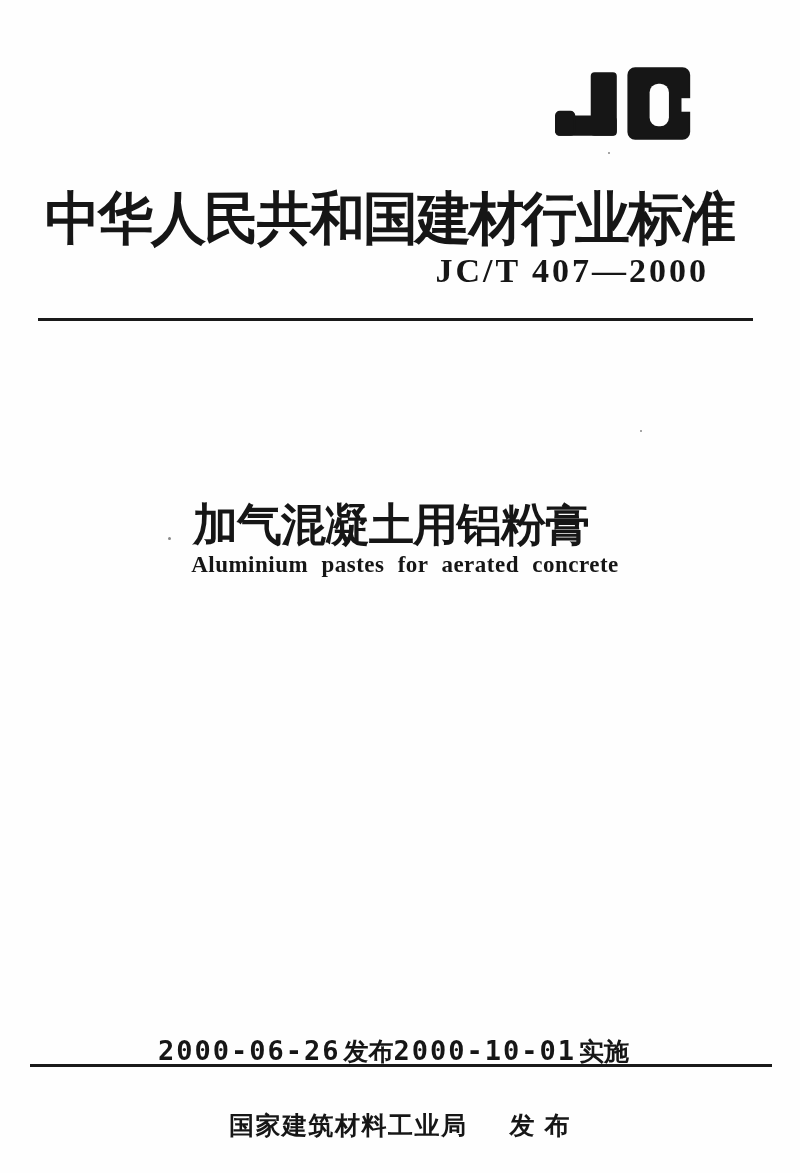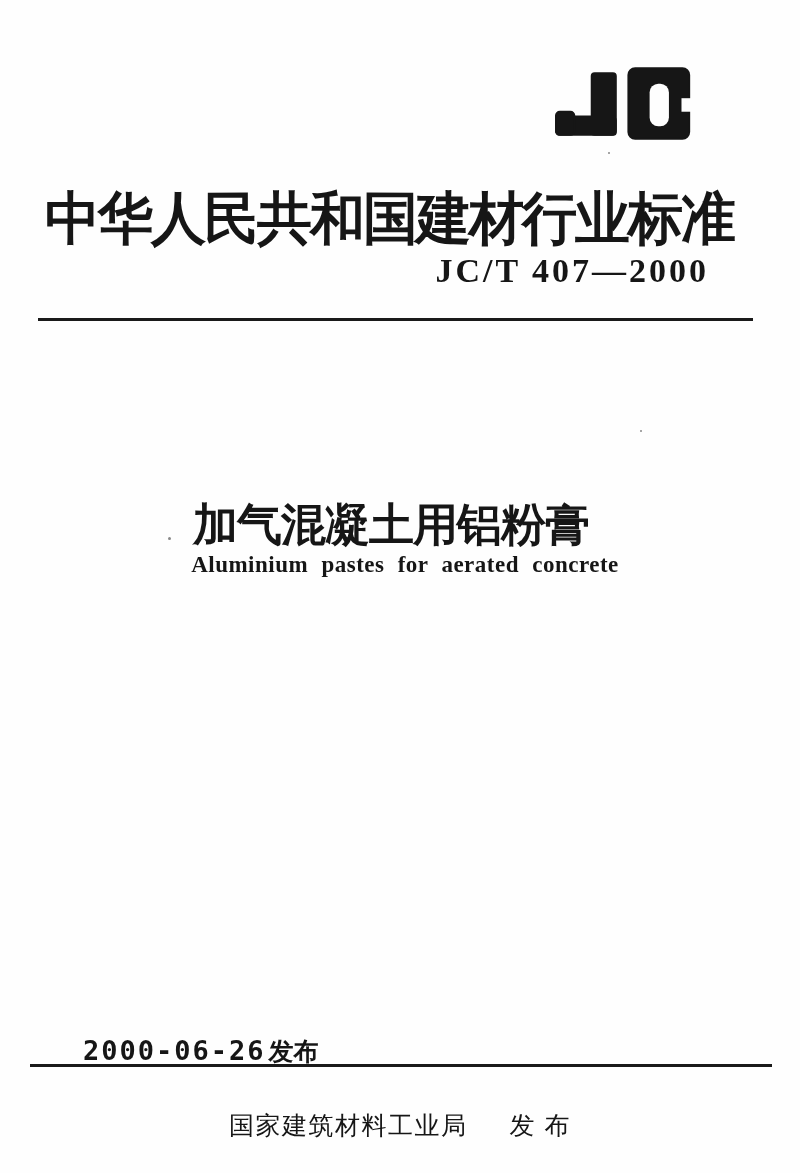--- a/index.html
+++ b/index.html
@@ -61,41 +61,40 @@
     font-weight:bold;
     letter-spacing:0.5px;
     word-spacing:7px;
     white-space:nowrap;
     padding-left:24px;
   }
   .dates-row{
     position:absolute;
     left:37px;right:50px;top:1035px;
     display:flex;
-    justify-content:space-between;
+    justify-content:center;
     align-items:baseline;
     font-weight:bold;
-    margin-left:46px;
   }
   .date-group{white-space:nowrap;}
   .date-num{
     font-family:"DejaVu Sans Mono","Liberation Mono",monospace;
     font-size:27px;
     letter-spacing:2px;
   }
   .date-label{
     font-size:25px;
     margin-left:3px;
   }
   .publisher-line{
     position:absolute;
     left:0;right:0;top:1109px;
     text-align:center;
     font-size:25px;
-    font-weight:normal;
+    font-weight:bold;
     letter-spacing:1.5px;
     white-space:nowrap;
   }
   .publish-action{margin-left:42px;}
   .speck{position:absolute;background:#555;border-radius:50%;opacity:.7;}
   .speck-1{left:168px;top:537px;width:3px;height:3px;}
   .speck-2{left:608px;top:152px;width:2px;height:2px;}
   .speck-3{left:640px;top:430px;width:2px;height:2px;}
 </style>
 </head>
@@ -119,20 +118,21 @@
   <div class="standard-code">JC/T 407—2000</div>
 
   <div class="rule rule-top"></div>
 
   <h2 class="title-cn">加气混凝土用铝粉膏</h2>
 
   <h3 class="title-en">Aluminium pastes for aerated concrete</h3>
 
   <div class="dates-row">
     <div class="date-group"><span class="date-num">2000-06-26</span><span class="date-label">发布</span></div>
+    <div class="date-group"><span class="date-num">2000-10-01</span><span class="date-label">实施</span></div>
   </div>
 
   <div class="rule rule-bottom"></div>
 
   <div class="publisher-line"><span>国家建筑材料工业局</span><span class="publish-action">发 布</span></div>
 
   <div class="speck speck-1"></div>
   <div class="speck speck-2"></div>
   <div class="speck speck-3"></div>
 

